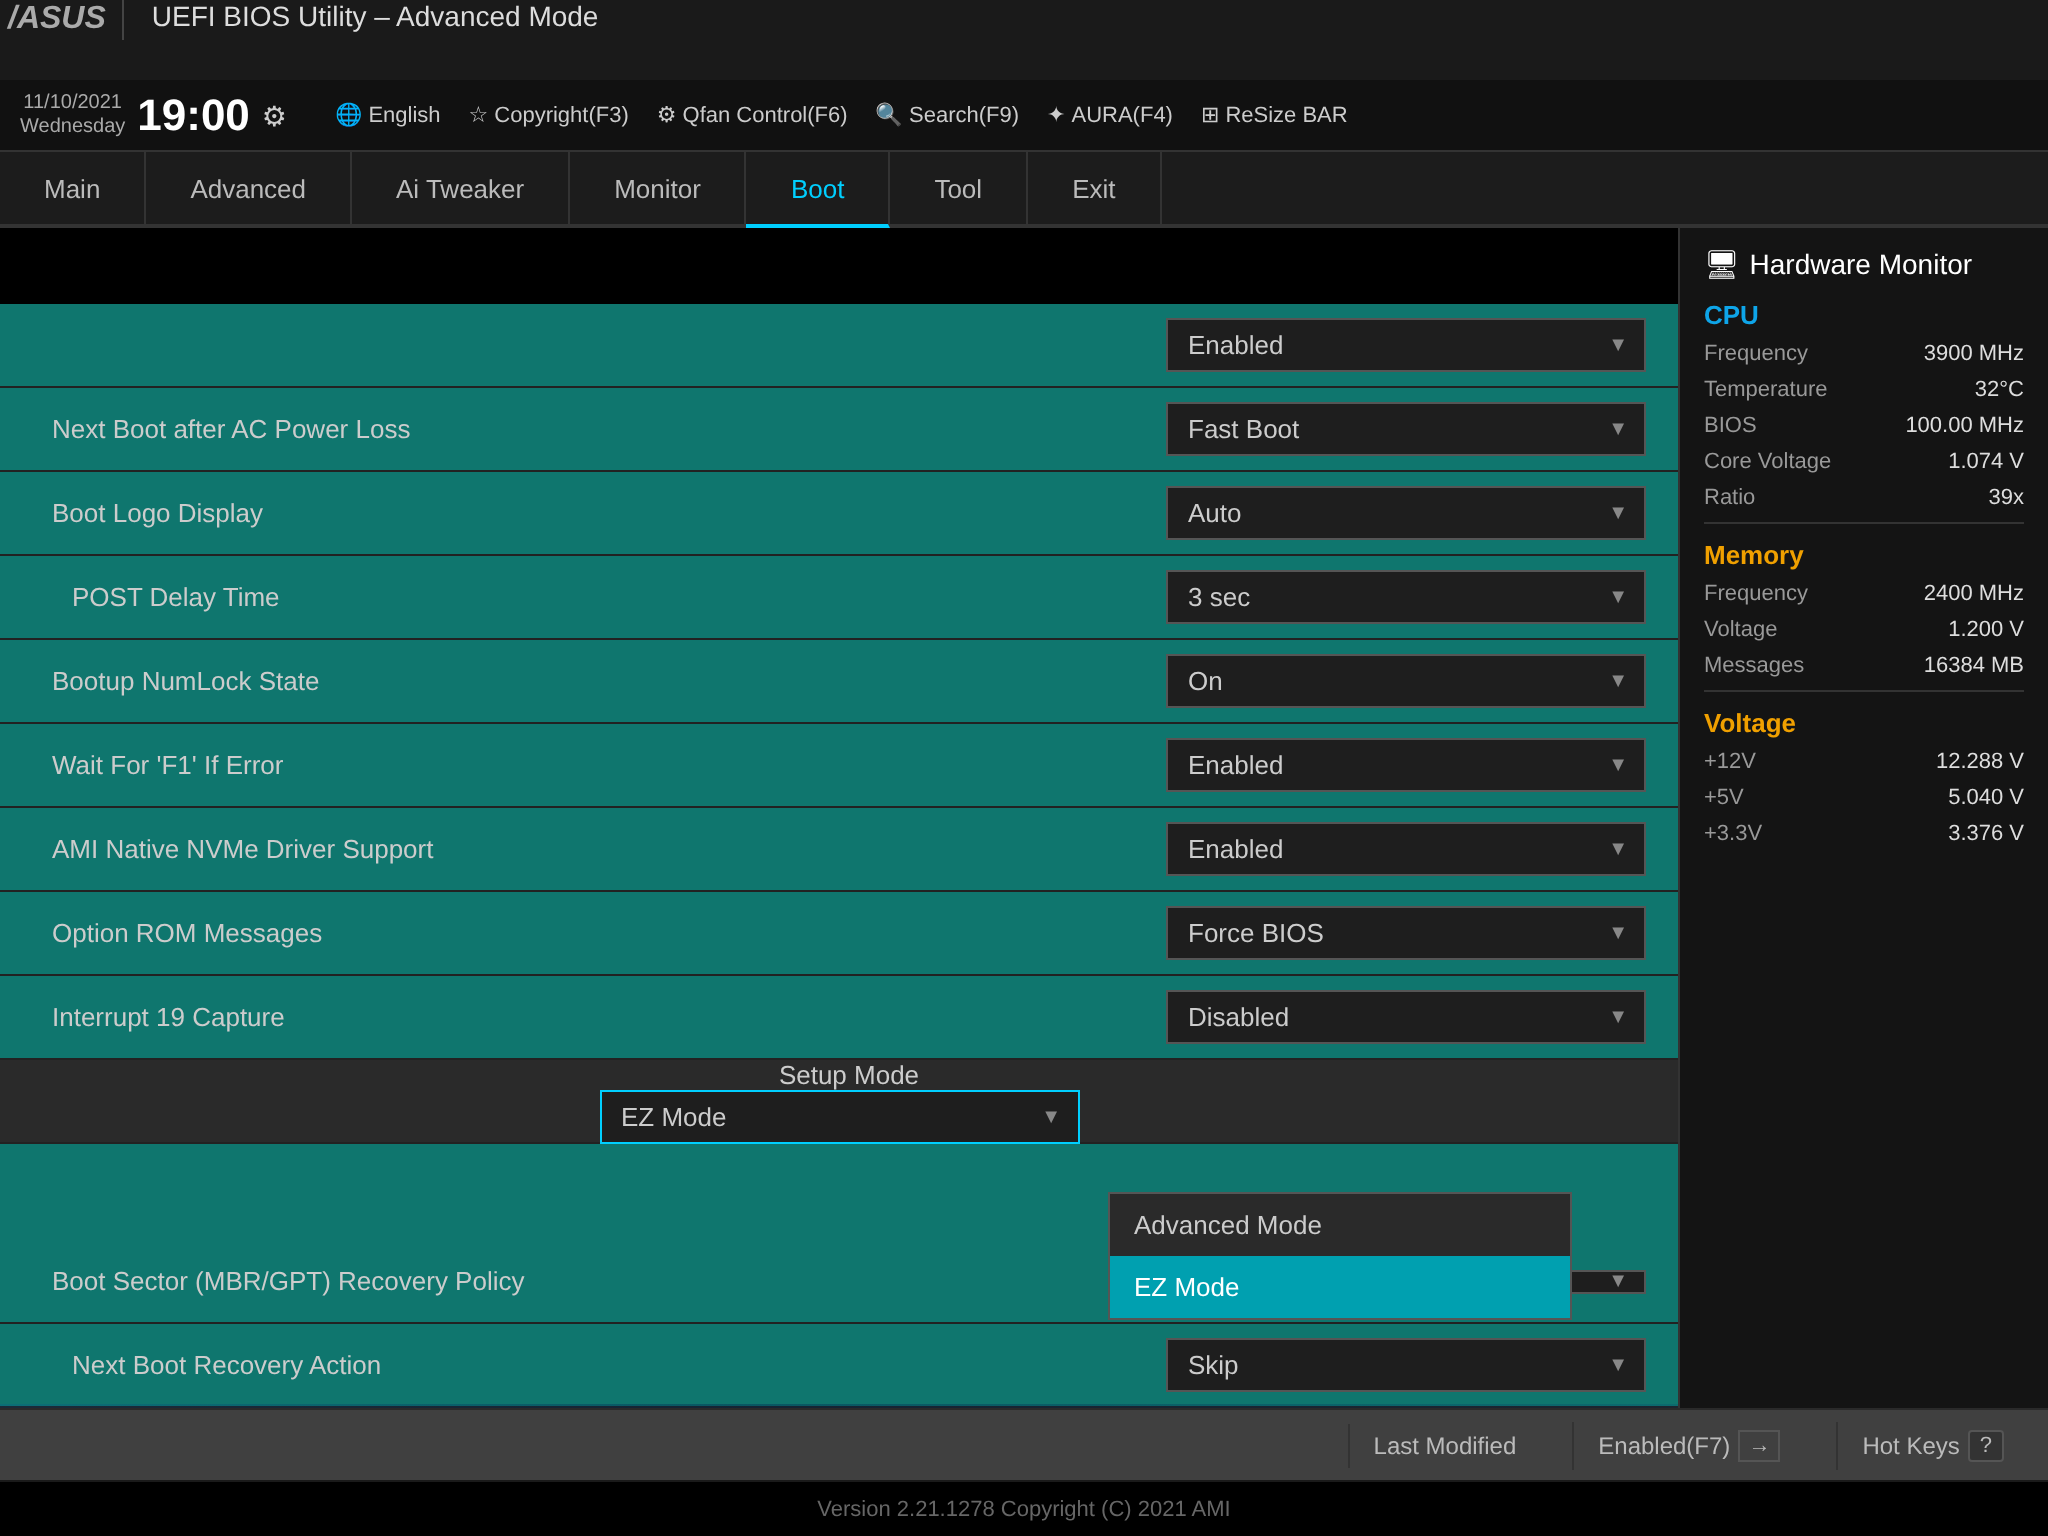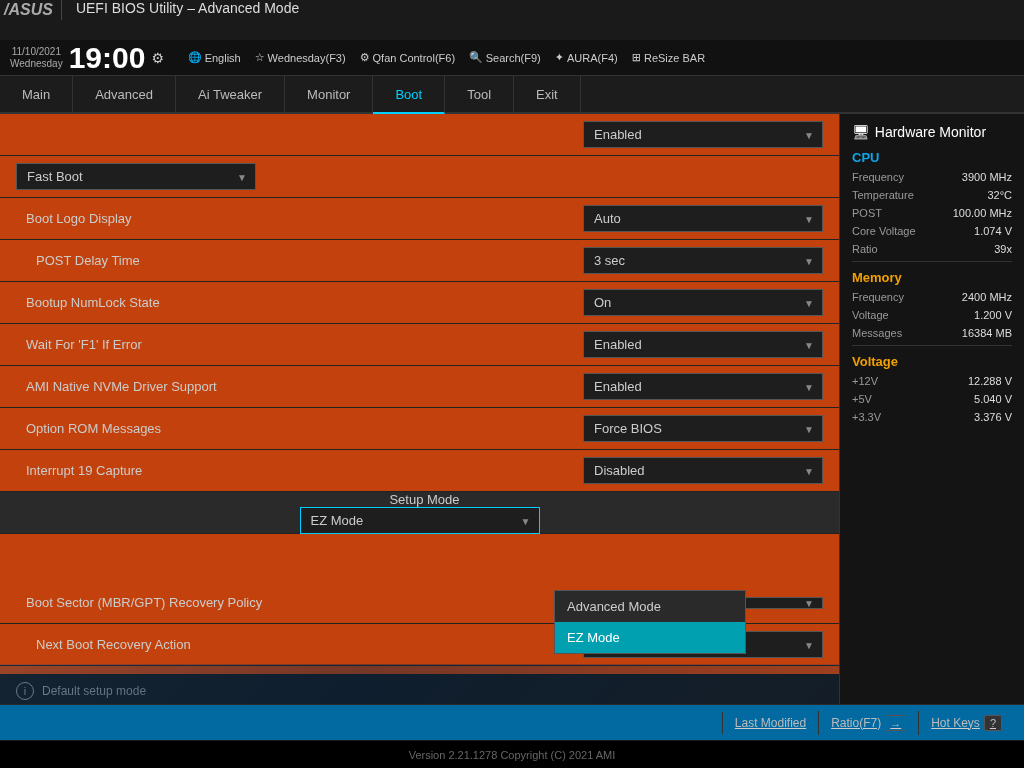--- a/index.html
+++ b/index.html
@@ -113,22 +113,22 @@
       top: 50%;
       transform: translateY(-50%);
       font-size: 10px;
       color: #888;
     }
 
     
     #dropdown-popup {
       position: absolute;
       left: 554px;
-      top: 476px;
-      width: 192px;
+      top: 444px;
+      width: 232px;
       z-index: 100;
       border: 1px solid #555;
     }
     .dropdown-option {
       background: #2a2a2a;
       color: #ccc;
       font-size: 13px;
       padding: 8px 12px;
       cursor: pointer;
     }
@@ -186,28 +186,27 @@
       border: 1px solid #888;
       border-radius: 50%;
       display: flex; align-items: center; justify-content: center;
       font-size: 11px; color: #888;
       flex-shrink: 0;
     }
 
     
     #footer {
       height: 36px;
-      background: #0369a1;
+      background: #404040;
       display: flex;
       align-items: center;
       justify-content: flex-end;
       padding: 0 10px;
-      gap: 0;
+      gap: 16px;
       border-top: 1px solid #2a2a2a;
-      text-decoration: underline;
     }
     .footer-btn {
       color: #bbb;
       font-size: 12px;
       padding: 4px 12px;
       cursor: pointer;
       display: flex;
       align-items: center;
       gap: 4px;
       border-left: 1px solid #333;
@@ -246,30 +245,30 @@
   </div>
   <span style="color:#ddd;font-size:14px;">UEFI BIOS Utility – Advanced Mode</span>
 </div>
 
 <div id="infobar">
   <div id="datetime-block">
     <div style="font-size:10px;color:#aaa;line-height:1.2;text-align:center;">
       <div>11/10/2021</div>
       <div>Wednesday</div>
     </div>
-    <span style="color:#fff;font-size:30px;font-weight:bold;">19:00</span>
+    <span style="color:#fff;font-size:22px;font-weight:bold;">19:00</span>
     <span style="font-size:14px;color:#ccc;cursor:pointer;">⚙</span>
   </div>
   <div class="info-item" style="margin-left:10px;">
     <span>🌐</span>
     <span>English</span>
   </div>
   <div class="info-item">
     <span>☆</span>
-    <span>Wednesday(F3)</span>
+    <span>Copyright(F3)</span>
   </div>
   <div class="info-item">
     <span>⚙</span>
     <span>Qfan Control(F6)</span>
   </div>
   <div class="info-item">
     <span>🔍</span>
     <span>Search(F9)</span>
   </div>
   <div class="info-item">
@@ -287,33 +286,34 @@
   <div class="nav-tab">Advanced</div>
   <div class="nav-tab">Ai Tweaker</div>
   <div class="nav-tab">Monitor</div>
   <div class="nav-tab active">Boot</div>
   <div class="nav-tab">Tool</div>
   <div class="nav-tab">Exit</div>
 </div>
 
 <div id="main-layout" style="display:flex;height:calc(768px - 40px - 36px - 38px - 28px - 36px);position:relative;">
 
-  <div id="content" style="flex:1;background:#c2410c;overflow-y:auto;position:relative;">
+  <div id="content" style="flex:1;background:#0f766e;overflow-y:auto;position:relative;margin-top:38px;">
 
     <div class="setting-row">
       <div class="setting-label" style="color:#888;font-size:12px;"></div>
       <div class="setting-value">
         <div class="dropdown-box">
           <span>Enabled</span>
           <span class="dropdown-arrow">▼</span>
         </div>
       </div>
     </div>
 
     <div class="setting-row">
+      <div class="setting-label">Next Boot after AC Power Loss</div>
       <div class="setting-value">
         <div class="dropdown-box">
           <span>Fast Boot</span>
           <span class="dropdown-arrow">▼</span>
         </div>
       </div>
     </div>
 
     <div class="setting-row">
       <div class="setting-label">Boot Logo Display</div>
@@ -439,21 +439,21 @@
       <div class="hw-section-title" style="color:#0ea5e9;">CPU</div>
       <div class="hw-row">
         <span class="hw-label">Frequency</span>
         <span class="hw-value">3900 MHz</span>
       </div>
       <div class="hw-row">
         <span class="hw-label">Temperature</span>
         <span class="hw-value">32°C</span>
       </div>
       <div class="hw-row">
-        <span class="hw-label">POST</span>
+        <span class="hw-label">BIOS</span>
         <span class="hw-value">100.00 MHz</span>
       </div>
       <div class="hw-row">
         <span class="hw-label">Core Voltage</span>
         <span class="hw-value">1.074 V</span>
       </div>
       <div class="hw-row">
         <span class="hw-label">Ratio</span>
         <span class="hw-value">39x</span>
       </div>
@@ -496,21 +496,21 @@
     </div>
   </div>
 
 </div>
 
 <div id="footer">
   <div class="footer-btn">
     <span>Last Modified</span>
   </div>
   <div class="footer-btn">
-    <span>Ratio(F7)</span>
+    <span>Enabled(F7)</span>
     <span style="border:1px solid #555;padding:1px 4px;font-size:11px;">→</span>
   </div>
   <div class="footer-btn">
     <span>Hot Keys</span>
     <span style="background:#333;border:1px solid #555;padding:1px 5px;font-size:11px;border-radius:2px;">?</span>
   </div>
 </div>
 
 <div id="version-bar">
   <span>Version 2.21.1278 Copyright (C) 2021 AMI</span>

